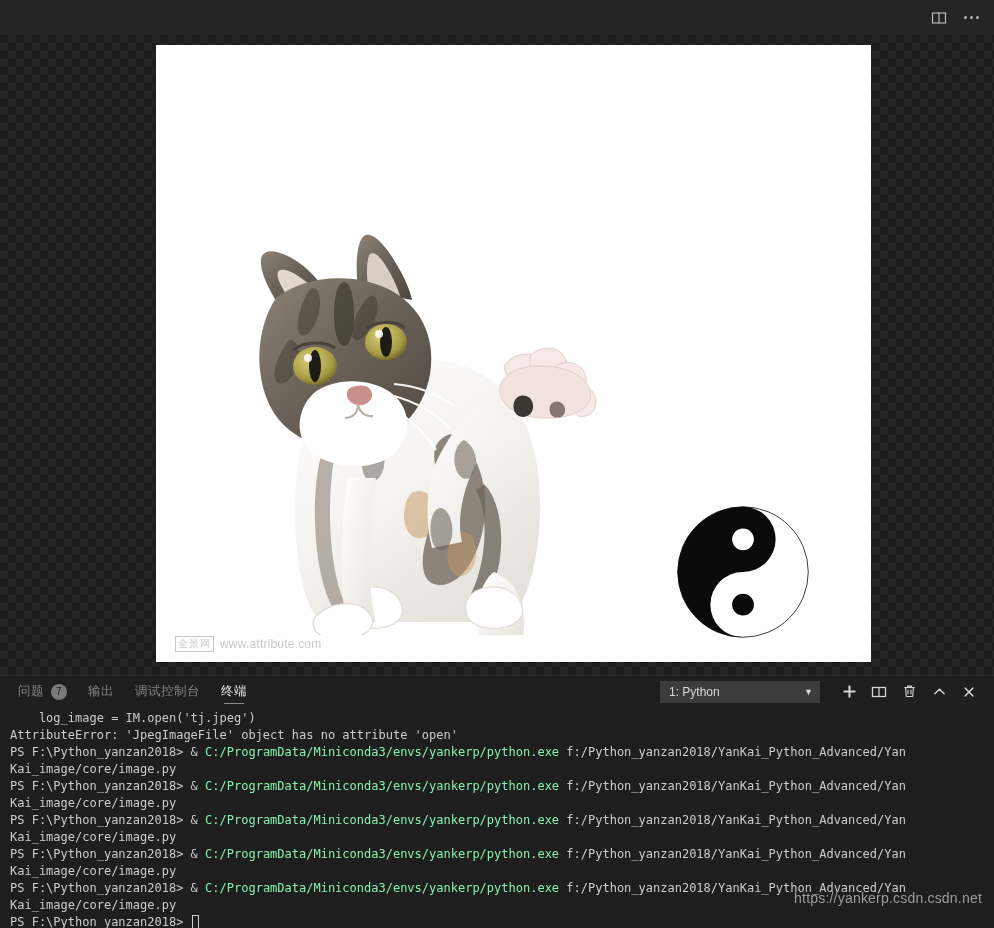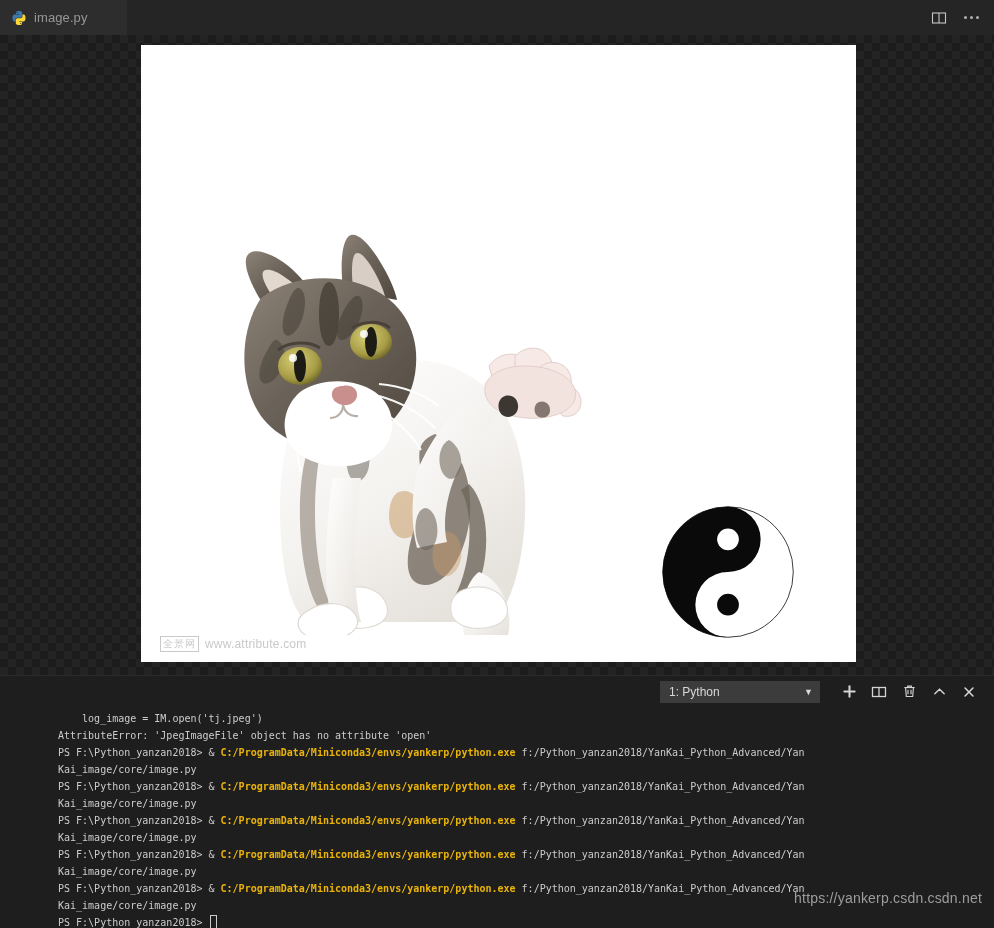--- a/index.html
+++ b/index.html
@@ -113,21 +113,21 @@
       linear-gradient(45deg, #242424 25%, transparent 25%, transparent 75%, #242424 75%),
       linear-gradient(45deg, #242424 25%, transparent 25%, transparent 75%, #242424 75%);
     background-size: 16px 16px;
     background-position: 0 0, 8px 8px;
     display: flex;
     align-items: flex-start;
     justify-content: center;
   }
   .image-canvas {
     position: absolute;
-    left: 141px;
+    left: 156px;
     top: 10px;
     width: 715px;
     height: 617px;
     background: #ffffff;
     overflow: hidden;
   }
   .cat-wrap {
     position: absolute;
     left: 62px;
     top: 95px;
@@ -258,28 +258,27 @@
     justify-content: center;
     color: #d4d4d4;
     cursor: pointer;
   }
   .terminal {
     flex: 1 1 auto;
     position: relative;
     overflow: hidden;
     padding: 3px 0 0 10px;
     font-family: "DejaVu Sans Mono", "Liberation Mono", monospace;
-    font-size: 10px;
+    font-size: 12px;
     line-height: 17px;
     color: #cccccc;
     white-space: pre;
-    margin-left: 48px;
   }
   .term-line { white-space: pre; }
-  .yellow { color: #eab308; font-weight: bold; }
+  .yellow { color: #86efac; font-weight: normal; }
   .cursor {
     display: inline-block;
     width: 7px;
     height: 14px;
     border: 1px solid #cccccc;
     box-sizing: border-box;
     vertical-align: -3px;
     margin-left: 1px;
   }
   .page-watermark {
@@ -292,28 +291,20 @@
     letter-spacing: 0.2px;
   }
 </style>
 </head>
 <body>
 
 <div id="app">
 
   <div class="tabbar">
 
-    <div class="tab inactive">
-      <svg class="tab-icon" viewBox="0 0 16 16">
-        <path fill="#3C78A9" d="M7.9 1c-1.6 0-3 .3-3 1.6v1.5h3.1v.5H3.6S1.5 4.4 1.5 8s1.9 3.4 1.9 3.4h1.1V9.7s-.1-1.9 1.8-1.9h3.1s1.8 0 1.8-1.7V2.7S11.4 1 7.9 1zM6.2 2c.3 0 .6.3.6.6s-.3.6-.6.6-.6-.3-.6-.6.3-.6.6-.6z"></path>
-        <path fill="#FDD835" d="M8.1 15c1.6 0 3-.3 3-1.6v-1.5H8v-.5h4.4s2.1.2 2.1-3.4-1.9-3.4-1.9-3.4h-1.1v1.7s.1 1.9-1.8 1.9H6.6s-1.8 0-1.8 1.7v3.4S4.6 15 8.1 15zm1.7-1c-.3 0-.6-.3-.6-.6s.3-.6.6-.6.6.3.6.6-.3.6-.6.6z"></path>
-      </svg>
-      <span class="tab-label">image.py</span>
-      <span class="tab-close">✕</span>
-    </div>
 
 
     <div class="tabbar-actions">
       <span class="tb-icon">
         <svg width="16" height="16" viewBox="0 0 16 16" fill="none" stroke="#c5c5c5" stroke-width="1.1">
           <rect x="1.5" y="3" width="13" height="10"></rect>
           <line x1="8" y1="3" x2="8" y2="13"></line>
         </svg>
       </span>
       <span class="tb-icon">
@@ -429,20 +420,39 @@
       <div class="img-watermark">
         <span class="wm-cn">全景网</span>
         <span class="wm-url">www.attribute.com</span>
       </div>
     </div>
   </div>
 
   <div class="panel">
 
     <div class="panel-header">
+      <div class="panel-tabs">
+
+        <div class="panel-tab">
+          <span>问题</span>
+          <span class="badge">7</span>
+        </div>
+
+        <div class="panel-tab">
+          <span>输出</span>
+        </div>
+
+        <div class="panel-tab">
+          <span>调试控制台</span>
+        </div>
+
+        <div class="panel-tab active">
+          <span>终端</span>
+        </div>
+      </div>
 
       <div class="panel-actions">
         <div class="term-select">
           <span>1: Python</span>
           <span class="caret">▼</span>
         </div>
 
         <span class="pa-icon">
           <svg width="15" height="15" viewBox="0 0 16 16" stroke="#d4d4d4" stroke-width="2.2" stroke-linecap="round">
             <line x1="8" y1="2.5" x2="8" y2="13.5"></line>

